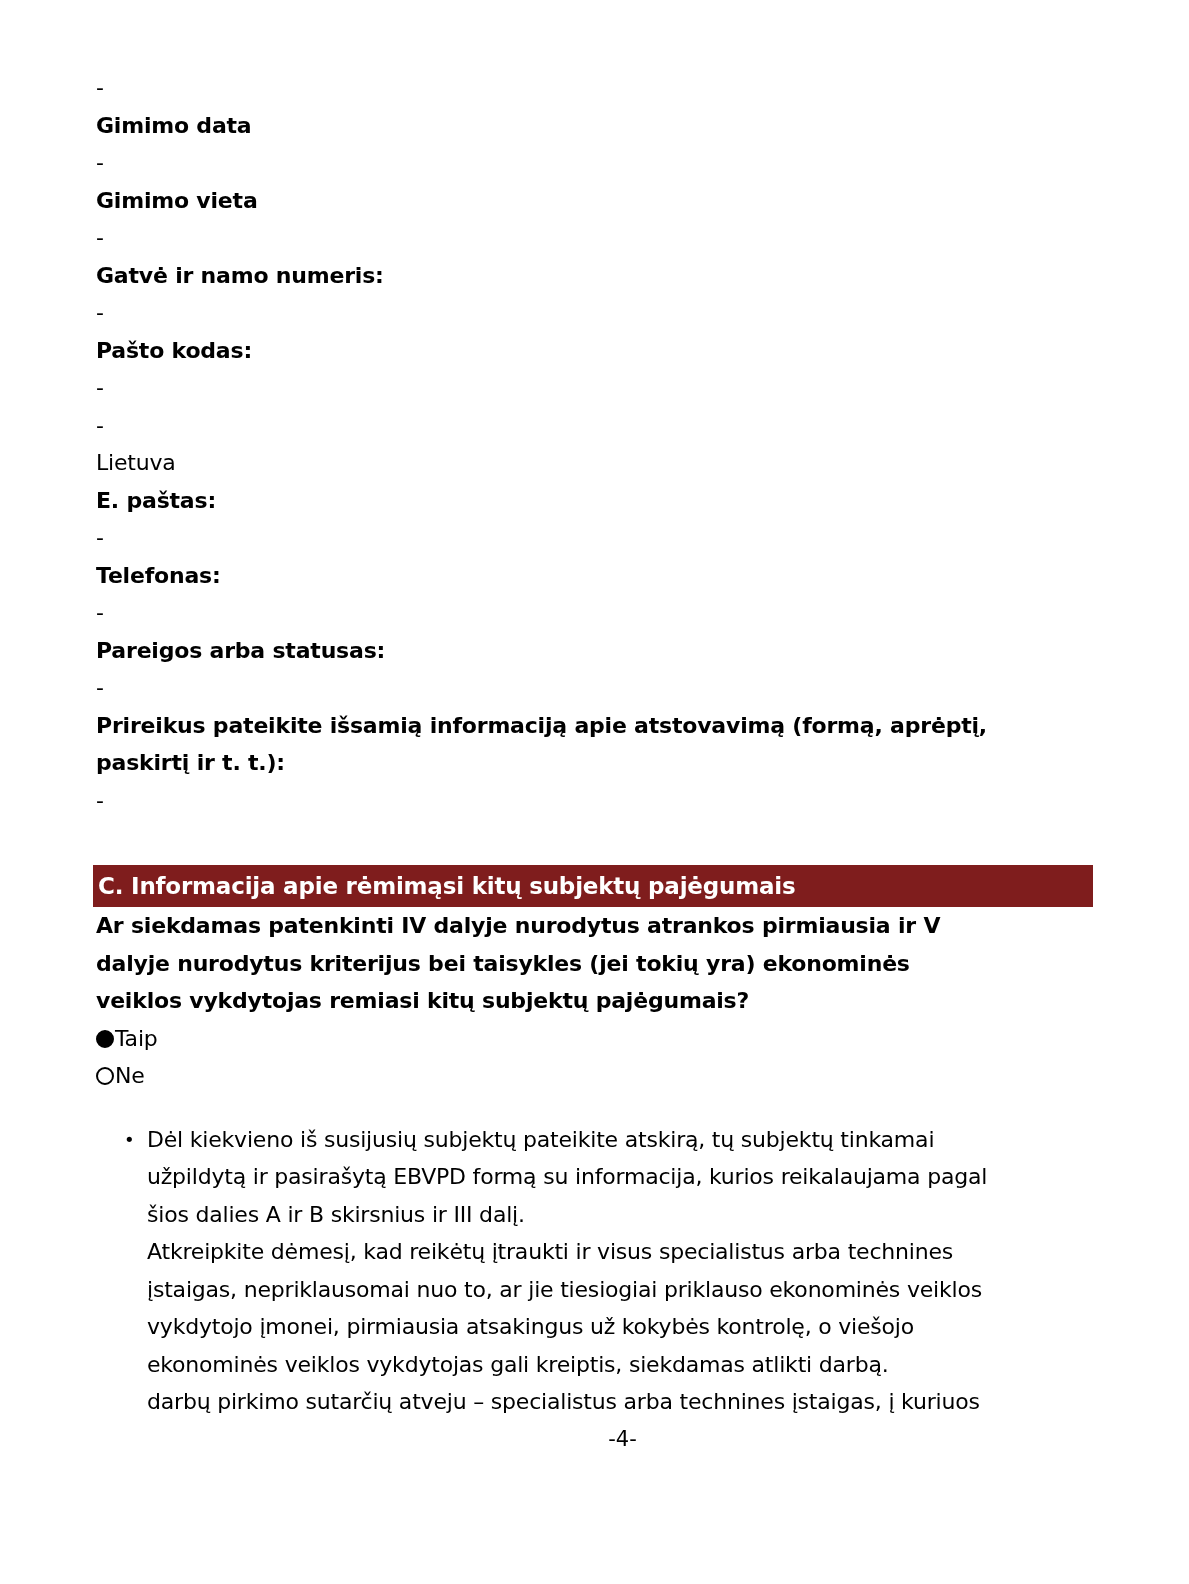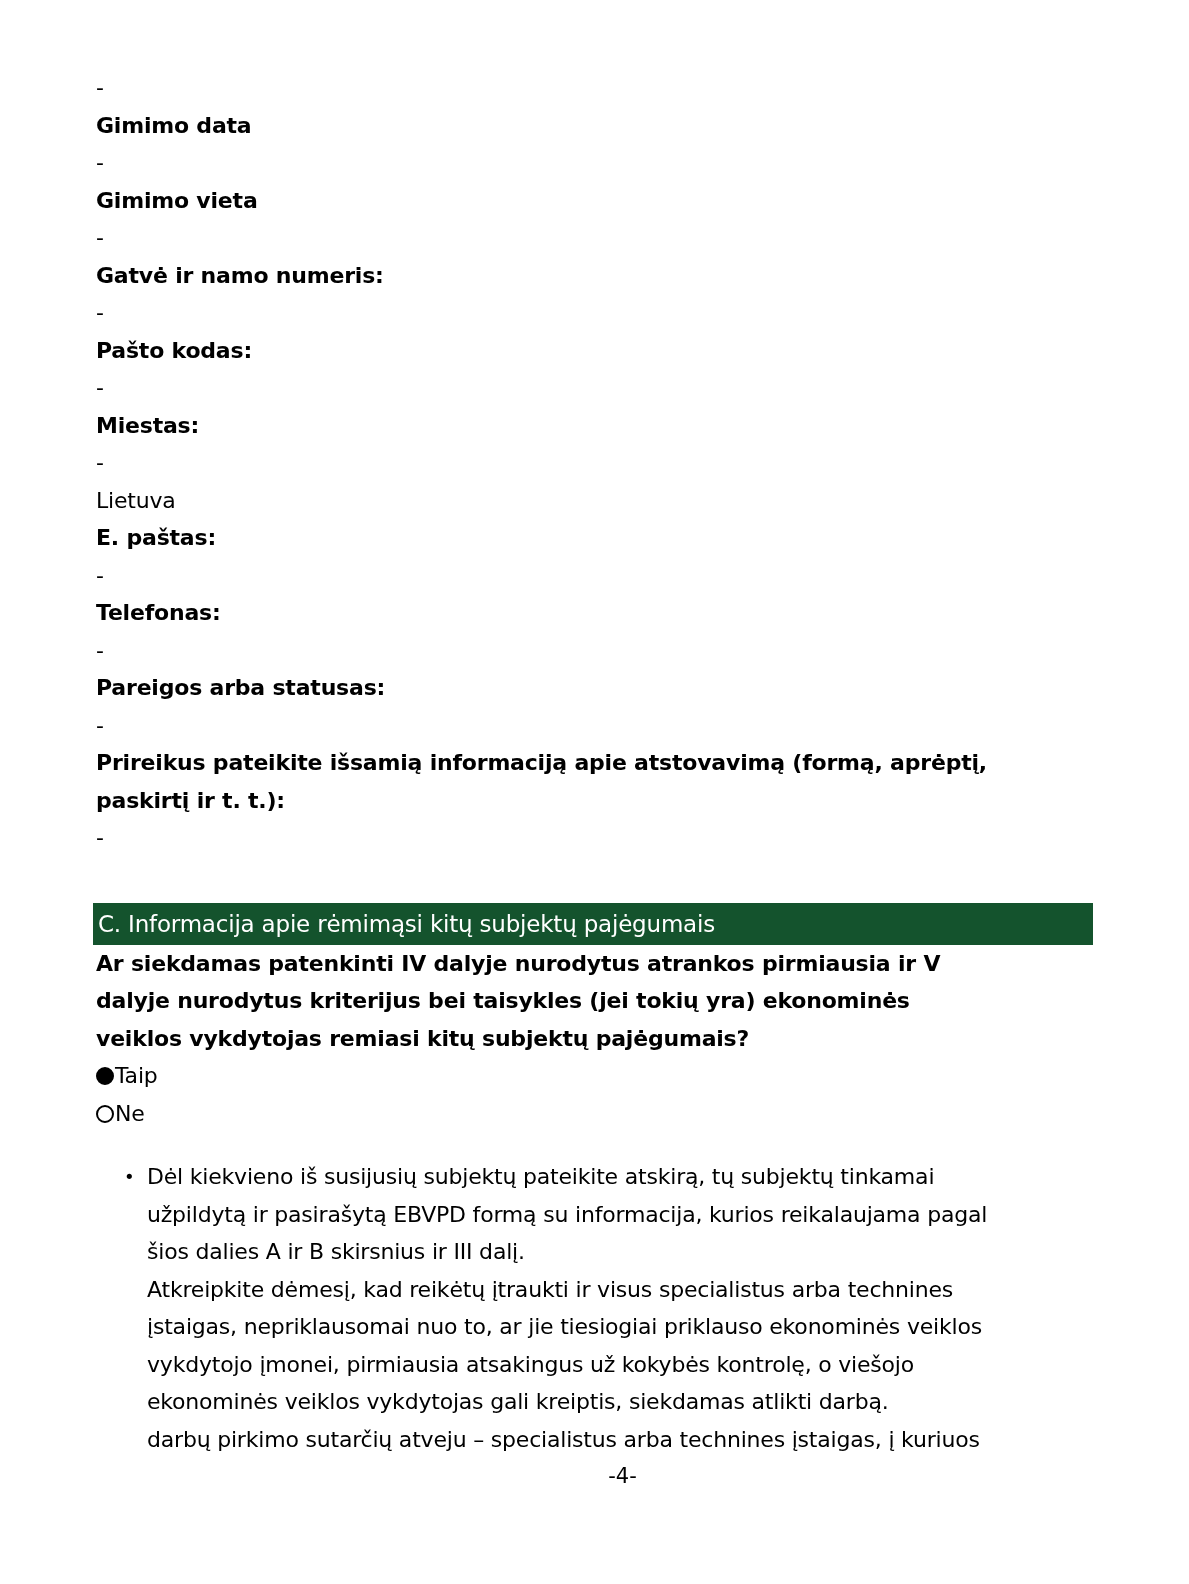--- a/index.html
+++ b/index.html
@@ -30,23 +30,23 @@
   .value { font-weight: normal; }
 
   .section-bar {
     margin-top: 46px;
     margin-left: -3px;
     width: 1000px;
     height: 42px;
     line-height: 42px;
     box-sizing: border-box;
     padding-left: 5px;
-    background: #14532d;
+    background: #7f1d1d;
     color: #ffffff;
-    font-weight: normal;
+    font-weight: bold;
     font-size: 23px;
     white-space: nowrap;
   }
   .question { font-weight: bold; }
 
   .option { white-space: nowrap; }
   .radio {
     display: inline-block;
     width: 18px;
     height: 18px;
@@ -90,21 +90,20 @@
 
     <div class="line label">Gimimo vieta</div>
     <div class="line value">-</div>
 
     <div class="line label">Gatvė ir namo numeris:</div>
     <div class="line value">-</div>
 
     <div class="line label">Pašto kodas:</div>
     <div class="line value">-</div>
 
-    <div class="line label">Miestas:</div>
     <div class="line value">-</div>
 
     <div class="line value">Lietuva</div>
 
     <div class="line label">E. paštas:</div>
     <div class="line value">-</div>
 
     <div class="line label">Telefonas:</div>
     <div class="line value">-</div>
 

